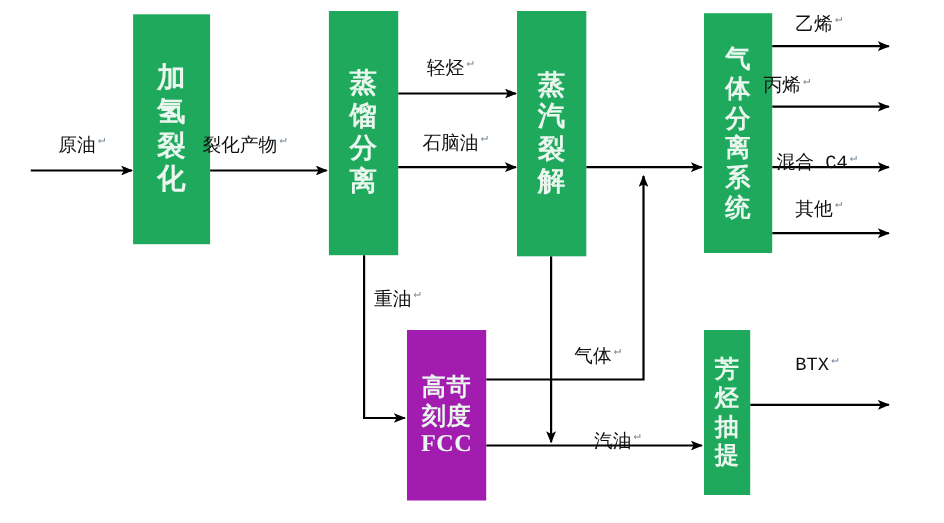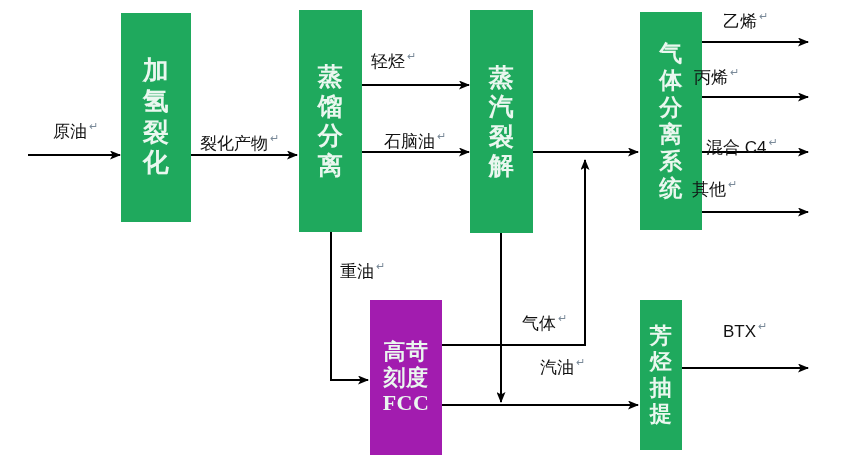--- a/index.html
+++ b/index.html
@@ -39,21 +39,21 @@
     letter-spacing: 0.5px;
     text-align: center;
     user-select: none;
   }
   .node .ch {
     display: block;
   }
   .edge-label {
     position: absolute;
     color: #111111;
-    font-family: Liberation Sans, sans-serif;
+    font-family: Liberation Mono, monospace;
     font-size: 17px;
     white-space: nowrap;
     user-select: none;
   }
   .edge-label .pilcrow {
     font-size: 11px;
     color: #7a8a99;
     vertical-align: super;
     margin-left: 2px;
   }
@@ -132,26 +132,26 @@
       </div>
       <div class="node" style="left: 640px; top: 300px; width: 42px; height: 150px; font-size: 22px; background: rgb(31, 169, 93); color: rgb(234, 247, 239);">
         <span class="ch">芳</span>
         <span class="ch">烃</span>
         <span class="ch">抽</span>
         <span class="ch">提</span>
       </div>
     </div>
   <div id="labels">
       <div class="edge-label" style="left: 53px; top: 120px; color: rgb(17, 17, 17);"><span>原油</span><span class="pilcrow">↵</span></div>
-      <div class="edge-label" style="left: 200px; top: 120px; color: rgb(17, 17, 17); margin-top: 12px;"><span>裂化产物</span><span class="pilcrow">↵</span></div>
-      <div class="edge-label" style="left: 371px; top: 50px; color: rgb(17, 17, 17);"><span>轻烃</span><span class="pilcrow">↵</span></div>
-      <div class="edge-label" style="left: 384px; top: 130px; color: rgb(17, 17, 17);"><span>石脑油</span><span class="pilcrow">↵</span></div>
+      <div class="edge-label" style="left: 184px; top: 120px; color: rgb(17, 17, 17);"><span>裂化产物</span><span class="pilcrow">↵</span></div>
+      <div class="edge-label" style="left: 388px; top: 50px; color: rgb(17, 17, 17);"><span>轻烃</span><span class="pilcrow">↵</span></div>
+      <div class="edge-label" style="left: 384px; top: 118px; color: rgb(17, 17, 17);"><span>石脑油</span><span class="pilcrow">↵</span></div>
       <div class="edge-label" style="left: 340px; top: 260px; color: rgb(17, 17, 17);"><span>重油</span><span class="pilcrow">↵</span></div>
       <div class="edge-label" style="left: 522px; top: 312px; color: rgb(17, 17, 17);"><span>气体</span><span class="pilcrow">↵</span></div>
-      <div class="edge-label" style="left: 540px; top: 356px; color: rgb(17, 17, 17);"><span>汽油</span><span class="pilcrow">↵</span></div>
+      <div class="edge-label" style="left: 540px; top: 389px; color: rgb(17, 17, 17);"><span>汽油</span><span class="pilcrow">↵</span></div>
       <div class="edge-label" style="left: 723px; top: 10px; color: rgb(17, 17, 17);"><span>乙烯</span><span class="pilcrow">↵</span></div>
       <div class="edge-label" style="left: 694px; top: 66px; color: rgb(17, 17, 17);"><span>丙烯</span><span class="pilcrow">↵</span></div>
       <div class="edge-label" style="left: 706px; top: 136px; color: rgb(17, 17, 17);"><span>混合 C4</span><span class="pilcrow">↵</span></div>
-      <div class="edge-label" style="left: 692px; top: 178px; color: rgb(17, 17, 17);"><span>其他</span><span class="pilcrow">↵</span></div>
+      <div class="edge-label" style="left: 723px; top: 178px; color: rgb(17, 17, 17);"><span>其他</span><span class="pilcrow">↵</span></div>
       <div class="edge-label" style="left: 723px; top: 320px; color: rgb(17, 17, 17);"><span>BTX</span><span class="pilcrow">↵</span></div>
     </div>
 
 </div>
 
 </body></html>

